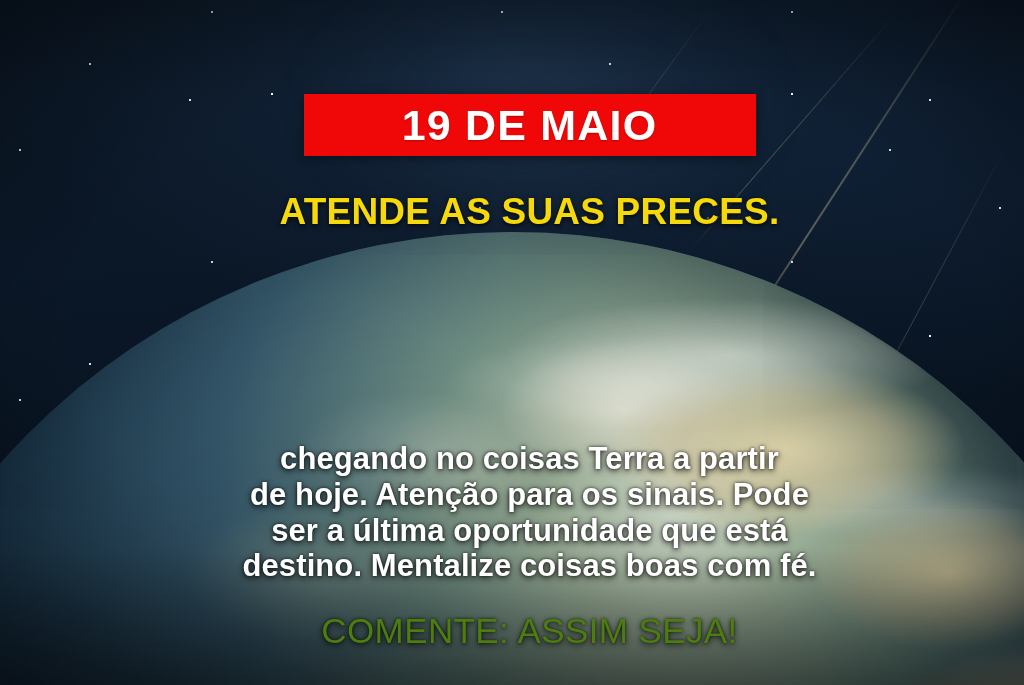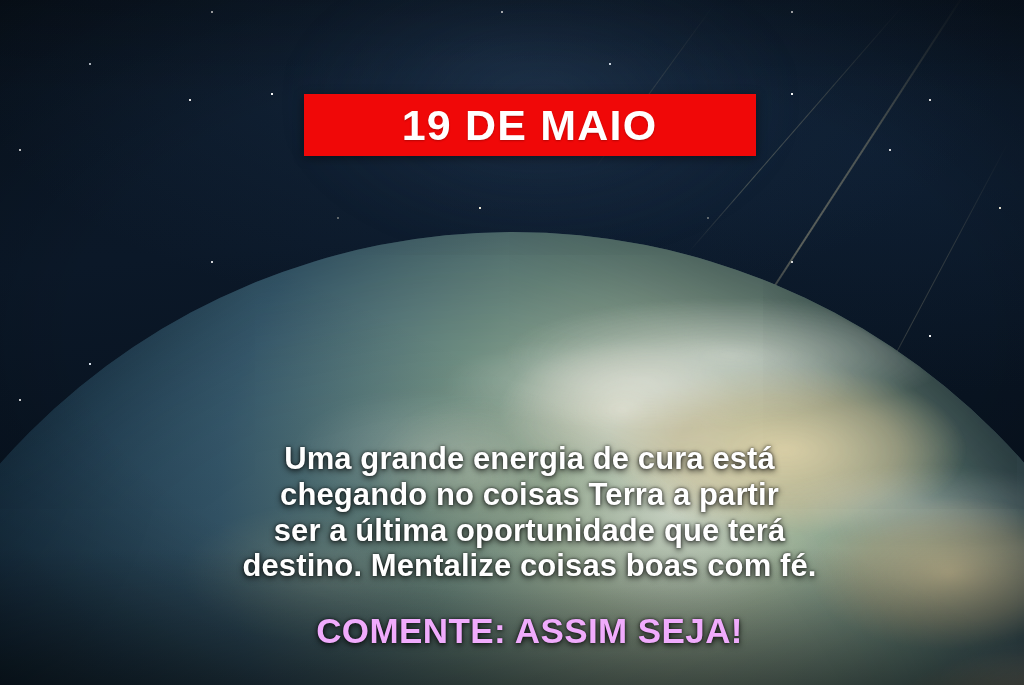--- a/index.html
+++ b/index.html
@@ -266,23 +266,23 @@
     text-shadow: 0 2px 6px rgba(0,0,0,0.80), 0 0 3px rgba(0,0,0,0.65);
   }
   .body-copy span { display: block; }
 
   .cta {
     position: absolute;
     left: 50%;
     transform: translateX(-50%);
     top: 612px;
     width: 900px;
-    color: #f0abfc;
+    color: #4d7c0f;
     font-size: 35px;
-    font-weight: bold;
+    font-weight: normal;
     letter-spacing: 0.4px;
     line-height: 1.1;
     text-shadow: 0 2px 6px rgba(0,0,0,0.80), 0 0 3px rgba(0,0,0,0.6);
   }
 </style>
 </head>
 <body>
 
 <div class="poster">
 
@@ -309,25 +309,26 @@
 
   <div class="vignette"></div>
 
   <div class="content">
 
     <div class="date-banner">
       <div class="date-banner-text">19 DE MAIO</div>
     </div>
 
     <h1 class="headline">
+      <span class="l2">ATENDE AS SUAS PRECES.</span>
     </h1>
 
     <div class="body-copy">
-      <span>Uma grande energia de cura está</span>
       <span>chegando no coisas Terra a partir</span>
-      <span>ser a última oportunidade que terá</span>
+      <span>de hoje. Atenção para os sinais. Pode</span>
+      <span>ser a última oportunidade que está</span>
       <span>destino. Mentalize coisas boas com fé.</span>
     </div>
 
     <div class="cta">COMENTE: ASSIM SEJA!</div>
 
   </div>
 </div>
 
 </body></html>

